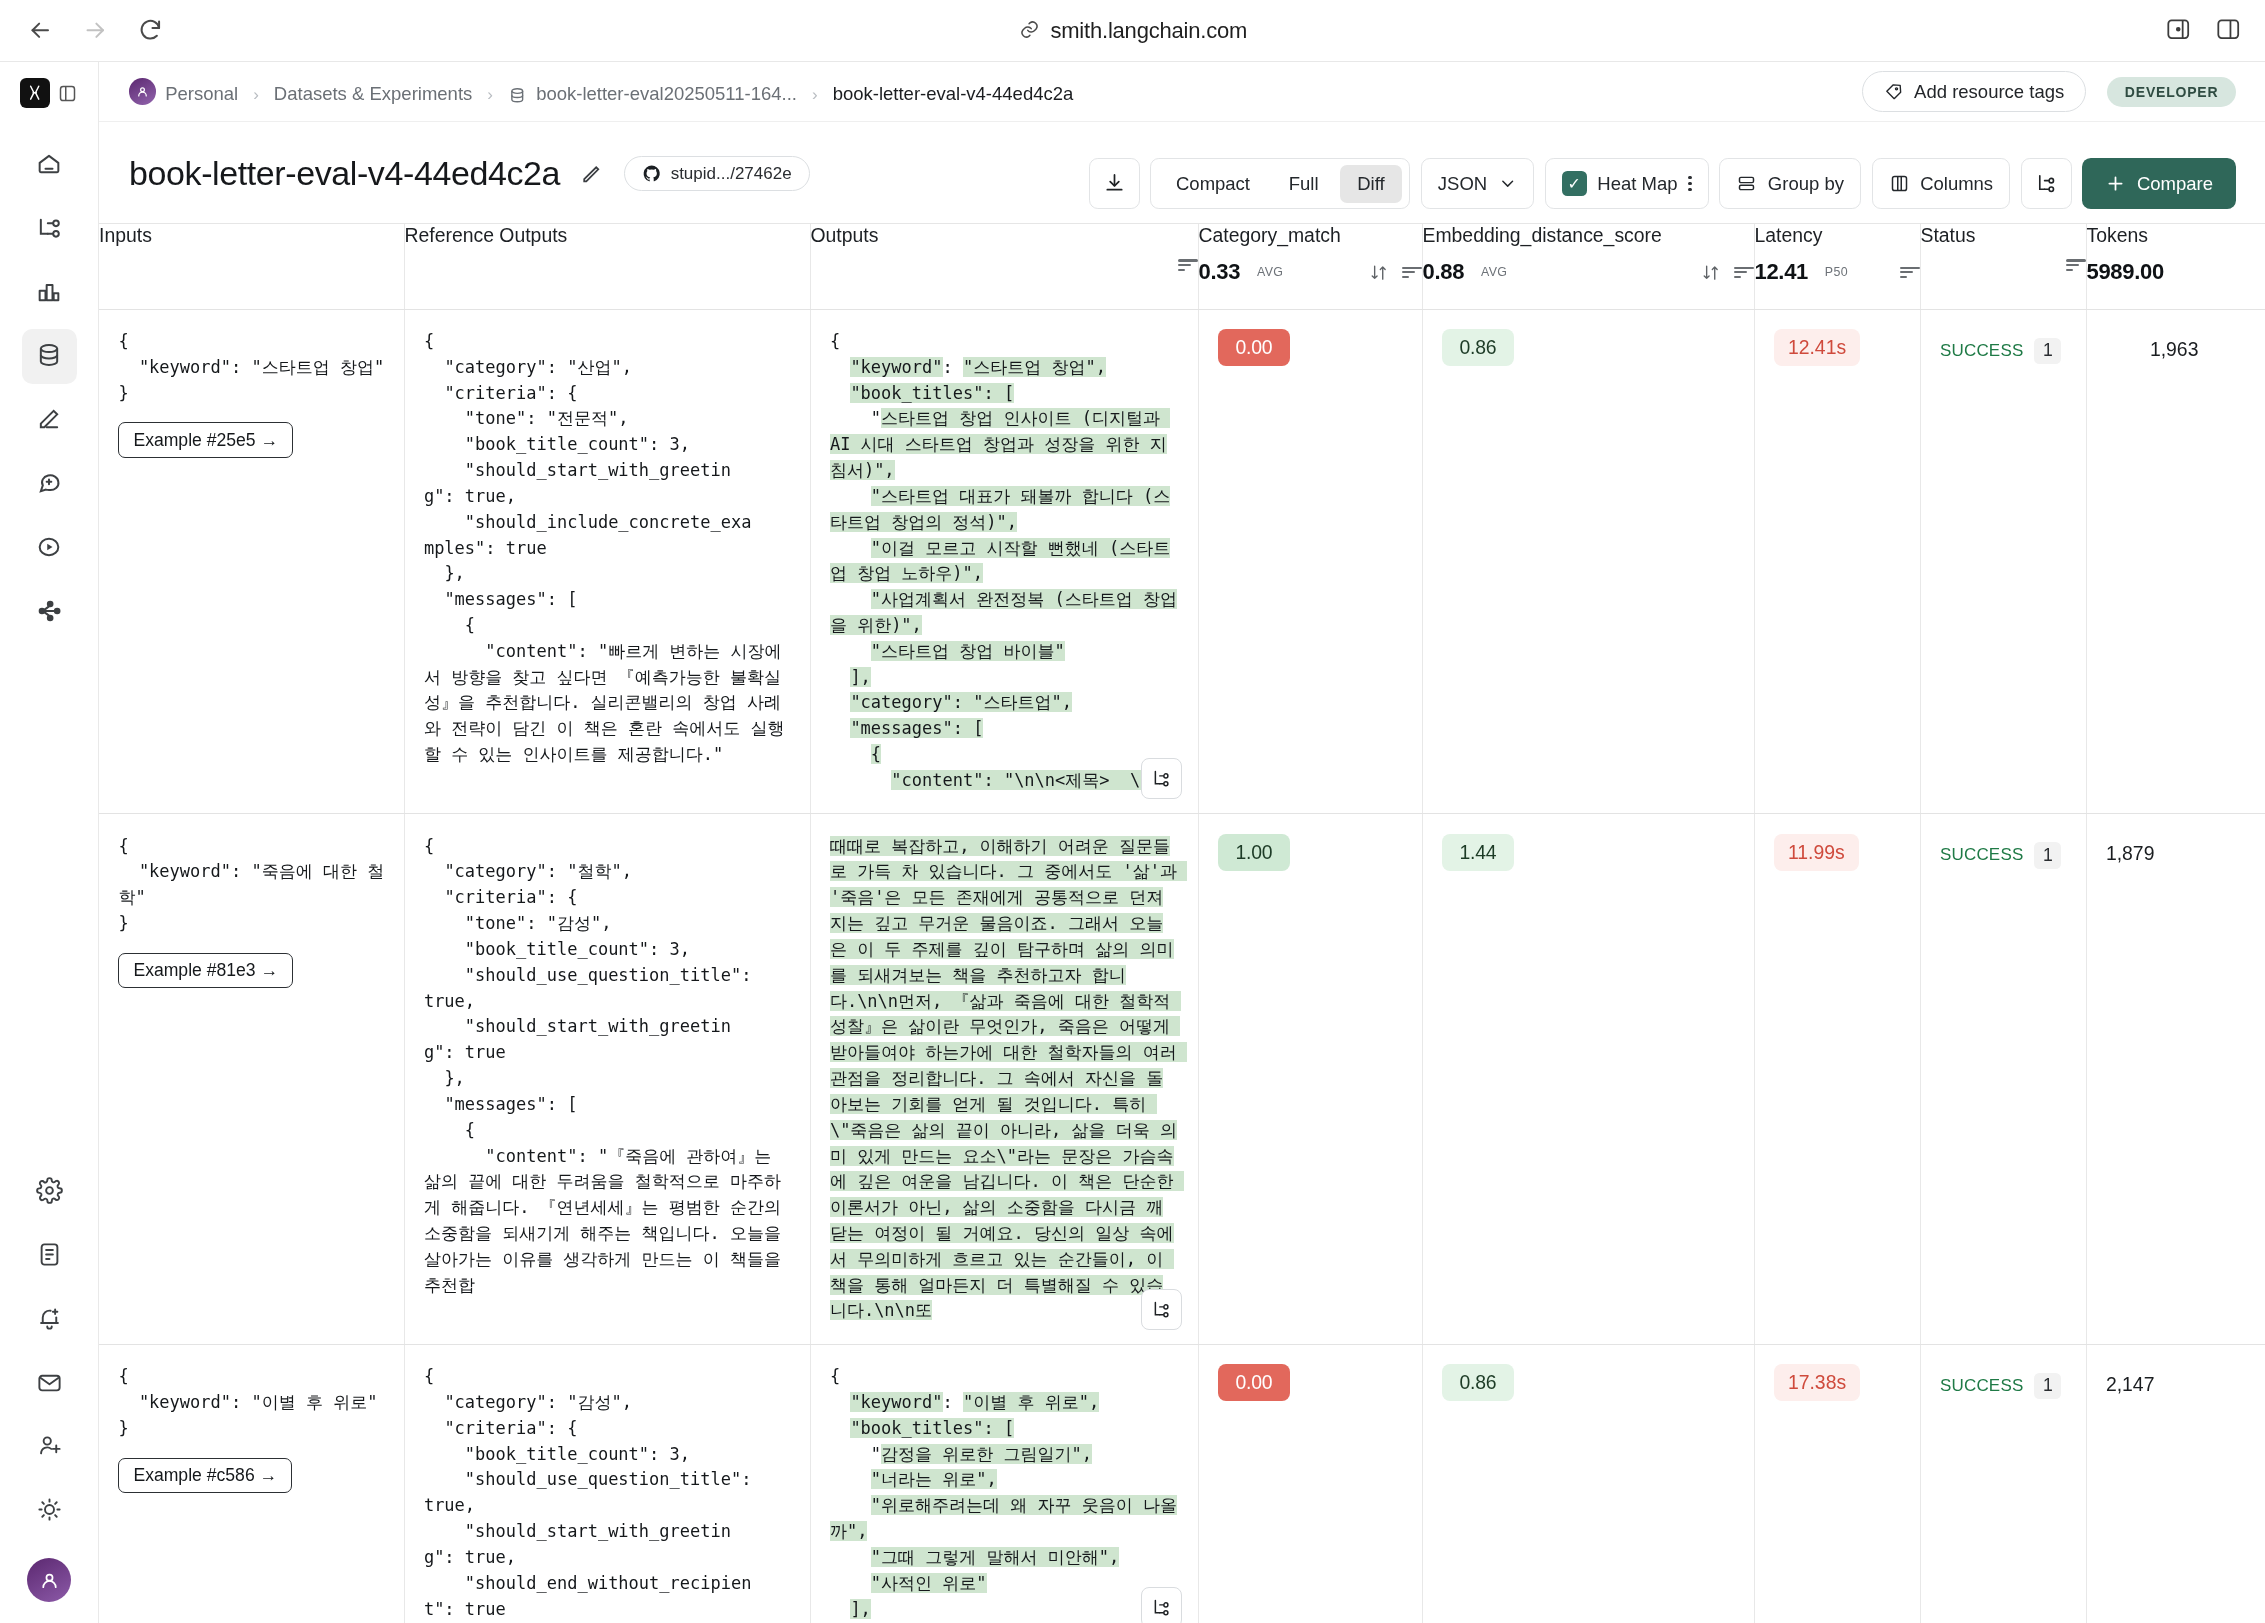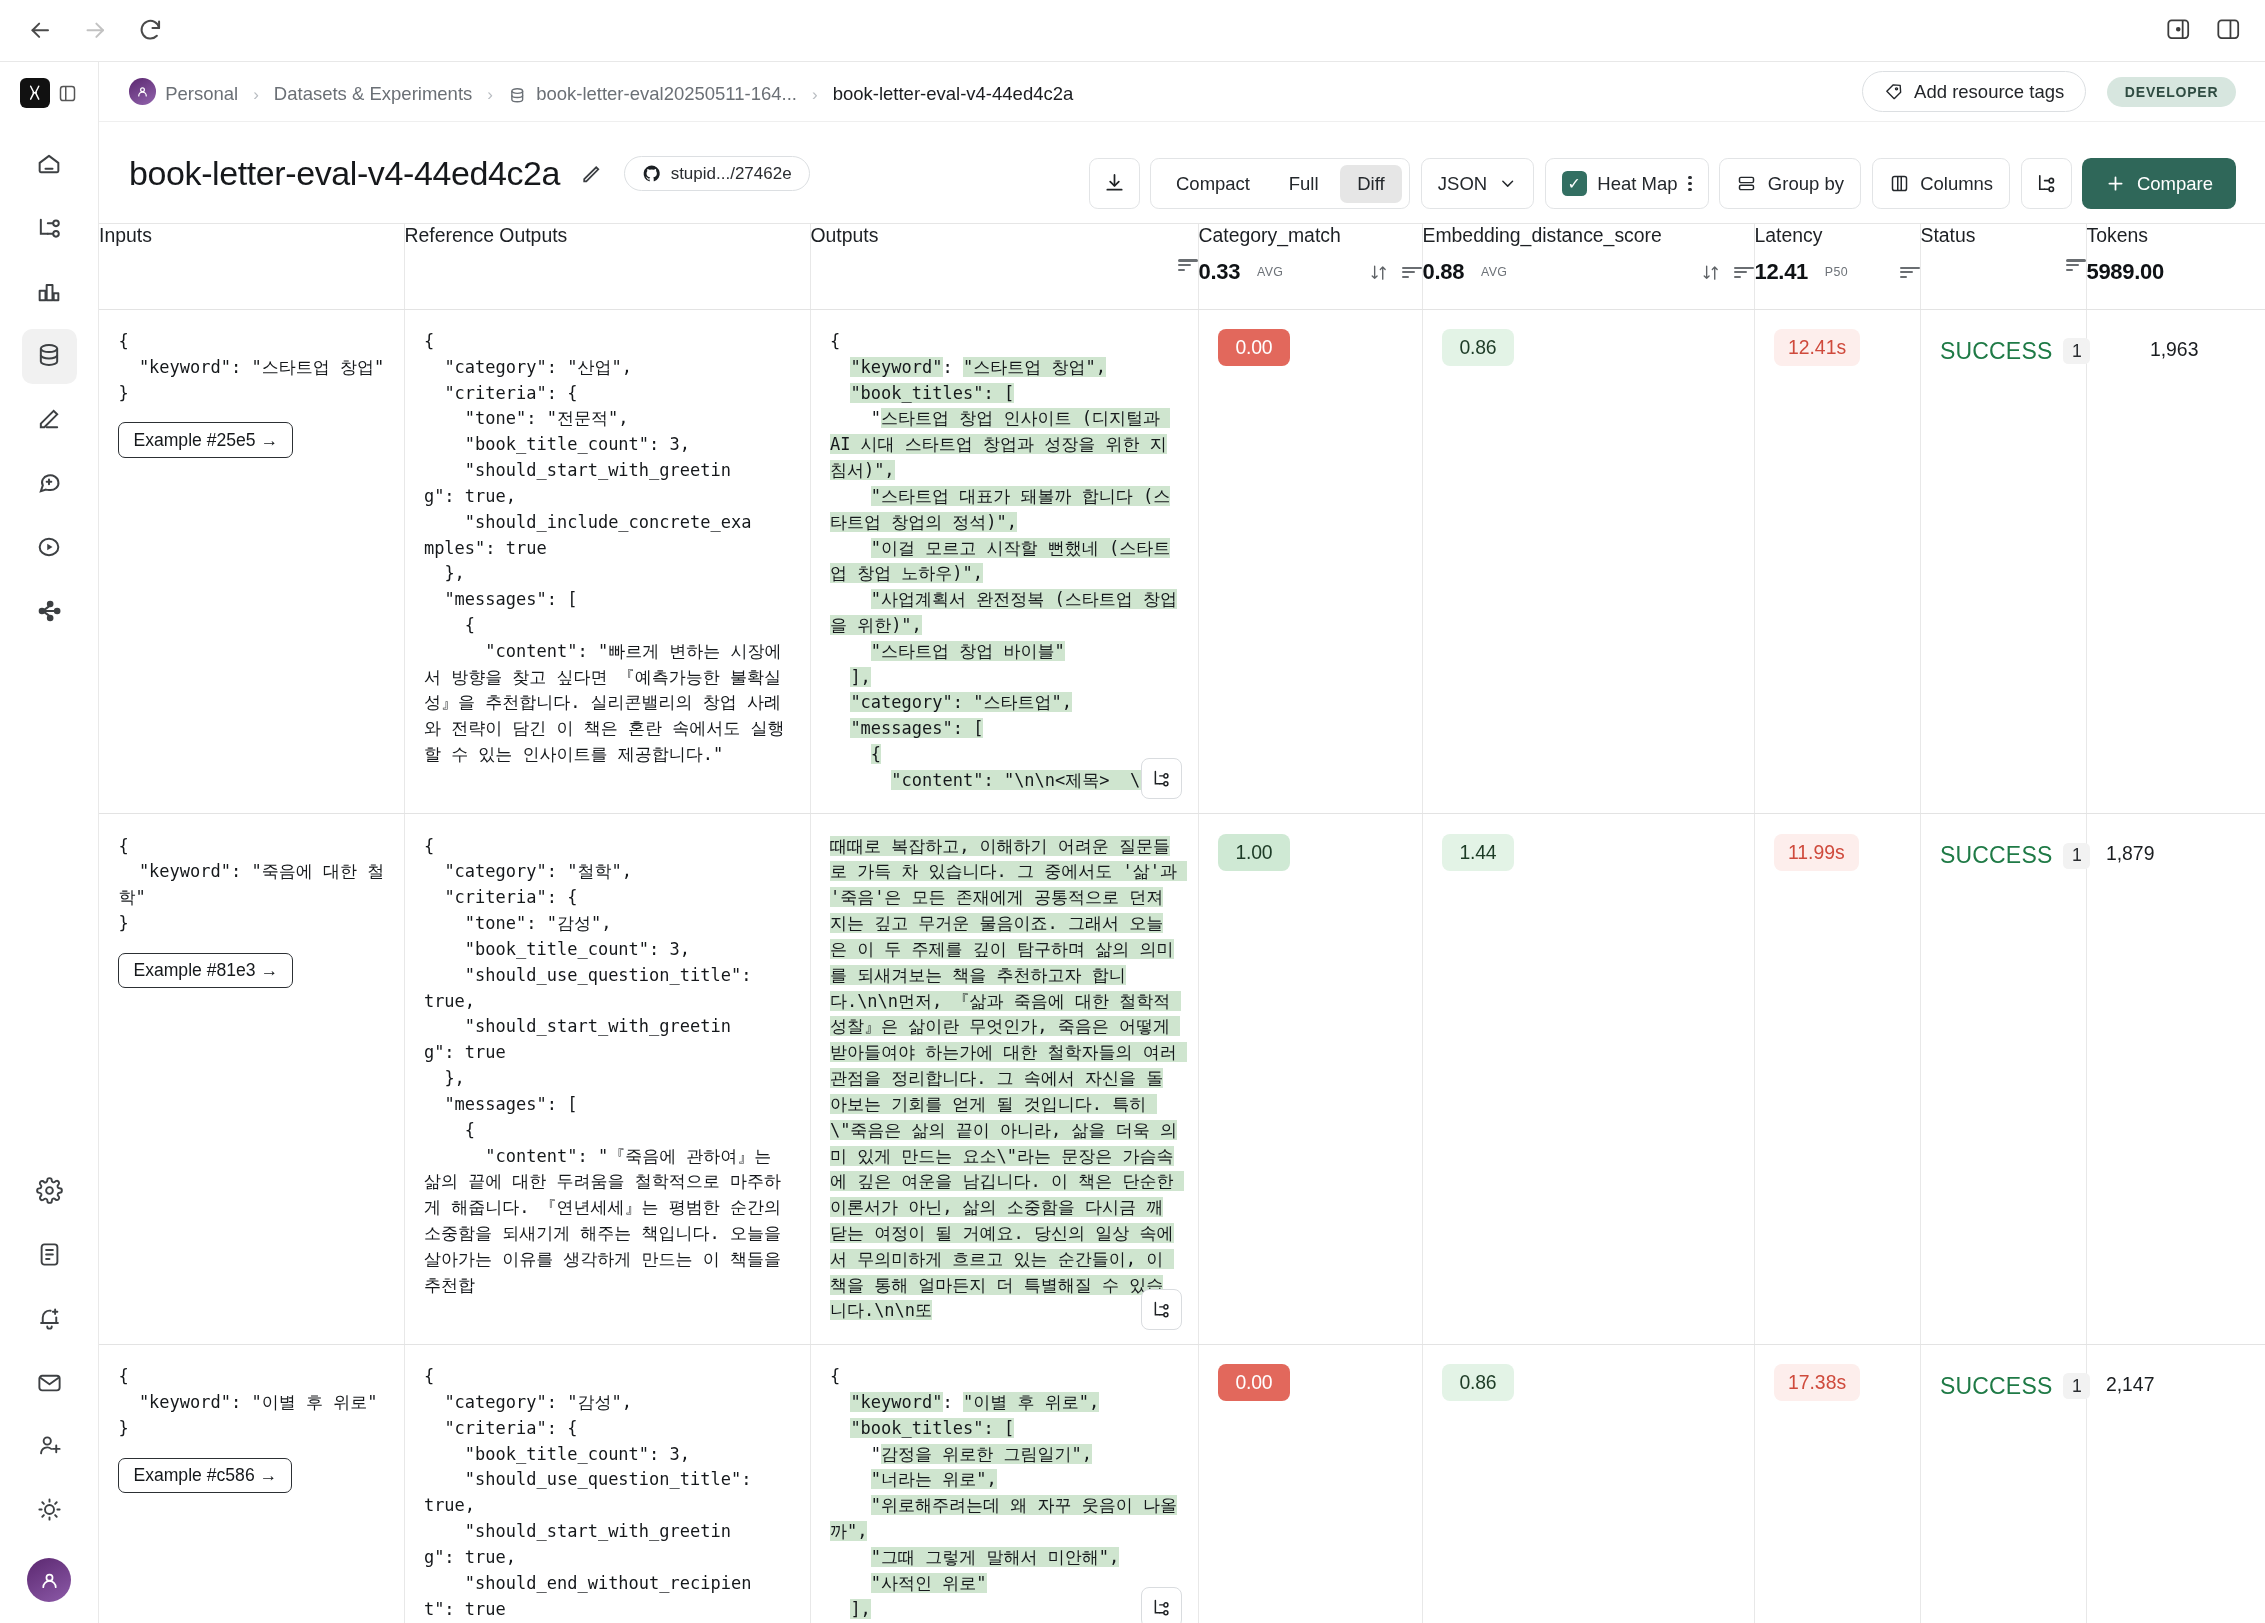--- a/index.html
+++ b/index.html
@@ -295,21 +295,21 @@
   .score-good { background: #e3f3e6; color: #1d3b26; }
   .lat-pill {
     display: inline-block;
     background: #fdeeec;
     color: #cf4a3c;
     border-radius: 8px;
     padding: 7px 14px;
     font-size: 19.4px;
   }
   .status-wrap { display: flex; align-items: center; gap: 10.6px; }
-  .status-text { color: #1f7a46; font-size: 23px; letter-spacing: 0.2px; }
+  .status-text { color: #1f7a46; font-size: 17px; letter-spacing: 0.2px; }
   .status-count {
     background: #f2f2f2;
     color: #2a2d31;
     font-size: 17.6px;
     padding: 2.6px 8.8px;
     border-radius: 5.3px;
   }
   .tokens-val { font-size: 19.4px; color: #1a1d20; }
 
   .row-inputs { width: 305px; }
@@ -337,20 +337,29 @@
           <path d="M5 12h14"></path>
           <path d="M13 6l6 6-6 6"></path>
         </svg>
     </div>
     <div class="nav-btn">
       <svg width="26.5" height="26.5" viewBox="0 0 24 24" fill="none" stroke="currentColor" stroke-width="1.8" stroke-linecap="round" stroke-linejoin="round">
           <path d="M20 10a8 8 0 1 0-2 7"></path>
           <path d="M20 4v6h-6"></path>
         </svg>
     </div>
+  </div>
+  <div class="url-center">
+    <span>
+      <svg width="21" height="21" viewBox="0 0 24 24" fill="none" stroke="#4a4a4a" stroke-width="1.7" stroke-linecap="round">
+          <path d="M10 13a5 5 0 0 0 7.5.5l2-2a5 5 0 0 0-7-7l-1 1"></path>
+          <path d="M14 11a5 5 0 0 0-7.5-.5l-2 2a5 5 0 0 0 7 7l1-1"></path>
+        </svg>
+    </span>
+    <span class="url-text">smith.langchain.com</span>
   </div>
   <div class="browser-right">
     <span>
       <svg width="26.5" height="26.5" viewBox="0 0 24 24" fill="none" stroke="currentColor" stroke-width="1.6">
           <rect x="3" y="4" width="18" height="16" rx="3"></rect>
           <path d="M16 4v16"></path>
           <circle cx="12" cy="12" r="1.3" fill="currentColor"></circle>
         </svg>
     </span>
     <span>

